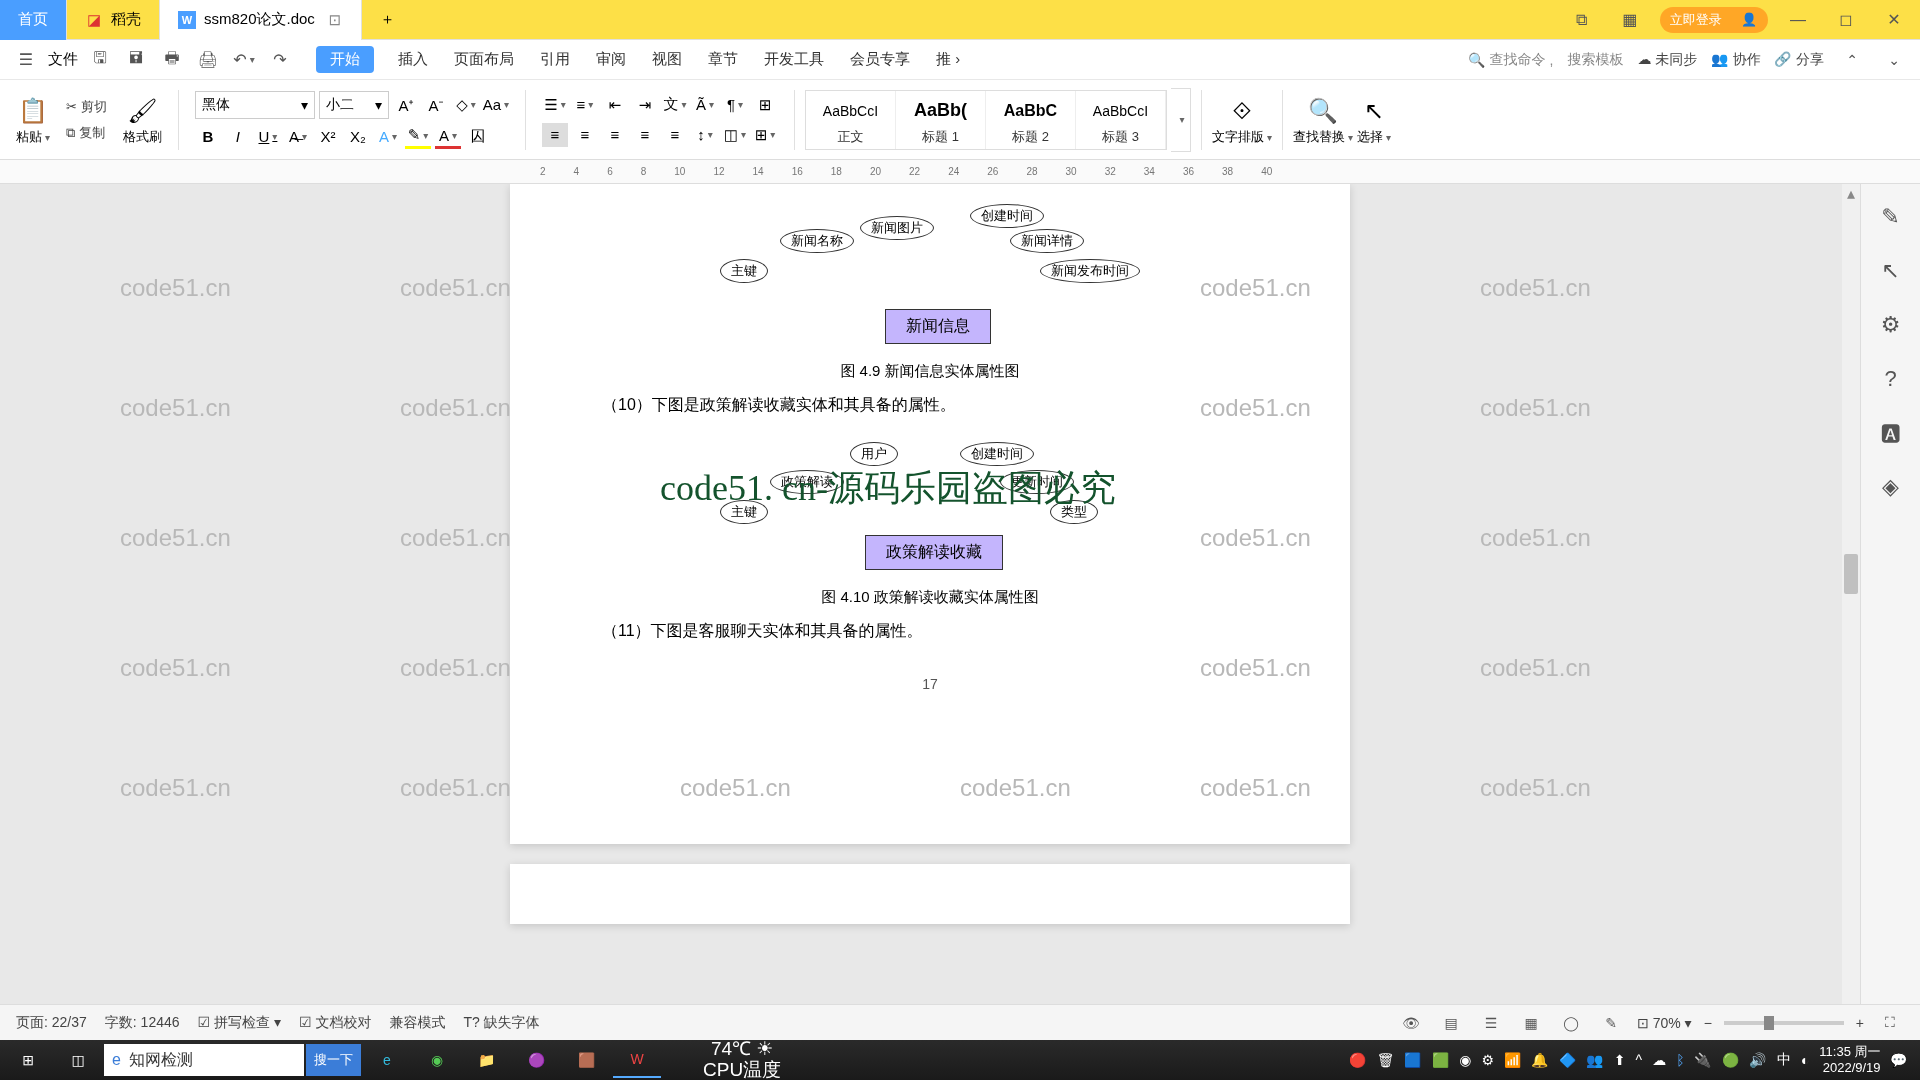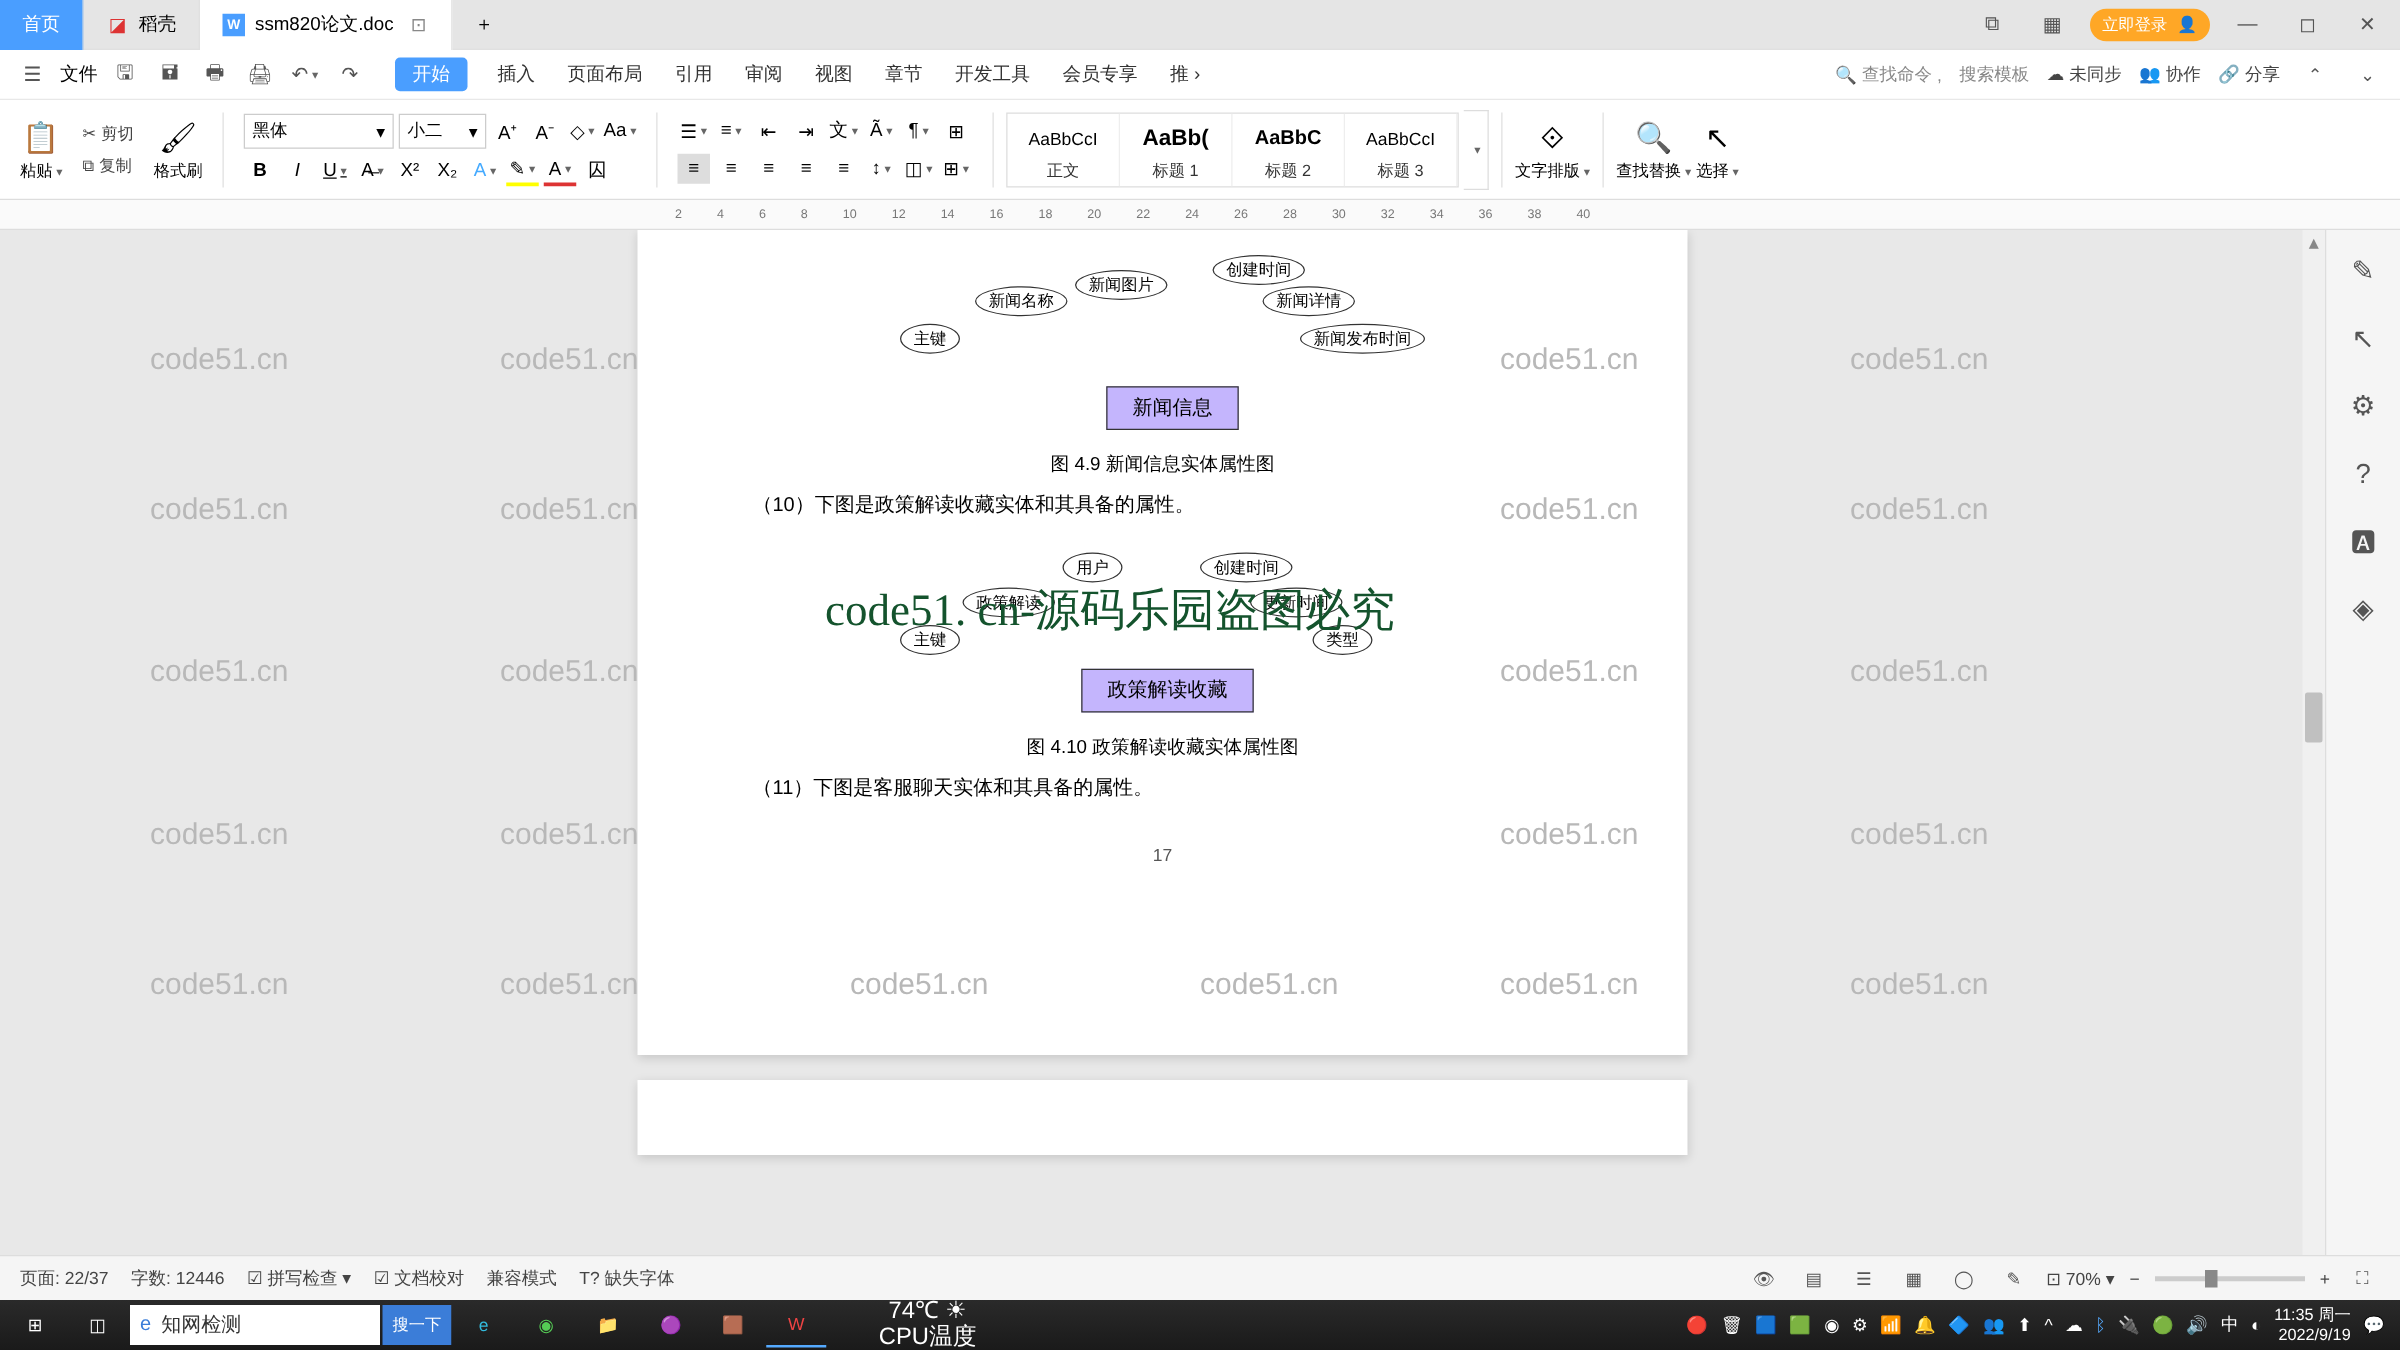--- a/index.html
+++ b/index.html
@@ -1,24 +1,24 @@
 <!DOCTYPE html>
 <html><head>
 <meta charset="utf-8">
 <style>
 *{margin:0;padding:0;box-sizing:border-box;font-family:"Microsoft YaHei",sans-serif}
 body{width:1920px;height:1080px;overflow:hidden;background:#fff;position:relative}
-.titlebar{height:40px;display:flex;align-items:center;background:#e5e5e5;border-bottom:1px solid #e0e0e0}
+.titlebar{height:40px;display:flex;align-items:center;background:#fde047;border-bottom:1px solid #e0e0e0}
 .tab{height:40px;padding:0 18px;display:flex;align-items:center;gap:8px;font-size:15px;border-right:1px solid #e0e0e0;cursor:pointer}
 .tab.home{background:#4a9eff;color:#fff}
 .tab.active{background:#fff}
 .tab-icon{width:18px;height:18px;display:inline-flex;align-items:center;justify-content:center}
 .tab-close{width:16px;height:16px;display:flex;align-items:center;justify-content:center;color:#888;margin-left:4px}
 .titlebar-right{margin-left:auto;display:flex;align-items:center;gap:12px;padding-right:8px}
-.btn-login{background:#ffa726;color:#fff;padding:4px 10px;border-radius:14px;font-size:13px;display:flex;align-items:center;gap:8px}
+.btn-login{background:#ffa726;color:#fff;padding:4px 10px;border-radius:14px;font-size:13px;display:flex;align-items:center;gap:20px}
 .win-btn{width:36px;height:36px;display:flex;align-items:center;justify-content:center;color:#555;font-size:16px}
 .toolbar1{height:40px;display:flex;align-items:center;padding:0 12px;gap:8px;border-bottom:1px solid #e8e8e8}
 .tb-icon{width:28px;height:28px;display:flex;align-items:center;justify-content:center;color:#555;cursor:pointer}
 .menu-tabs{display:flex;gap:22px;margin-left:14px}
 .menu-tab{font-size:15px;color:#333;padding:4px 2px;cursor:pointer}
 .menu-tab.active{background:#4a9eff;color:#fff;padding:4px 14px;border-radius:4px}
 .toolbar1-right{margin-left:auto;display:flex;align-items:center;gap:14px;font-size:14px;color:#444}
 .search-box{display:flex;align-items:center;gap:4px;color:#888}
 .ribbon{height:80px;display:flex;align-items:center;padding:0 10px;border-bottom:1px solid #ddd;gap:4px}
 .rb-group{display:flex;flex-direction:column;align-items:center;gap:2px;padding:0 6px}

